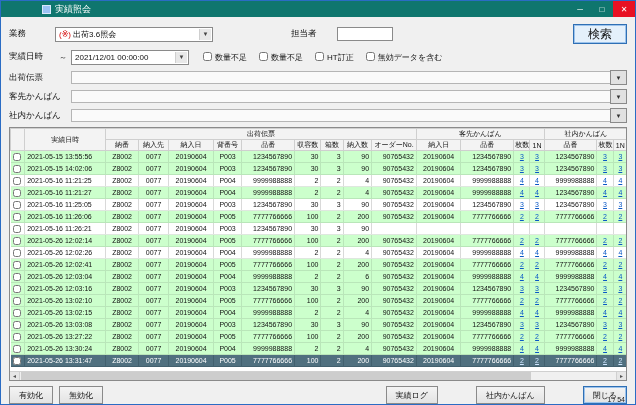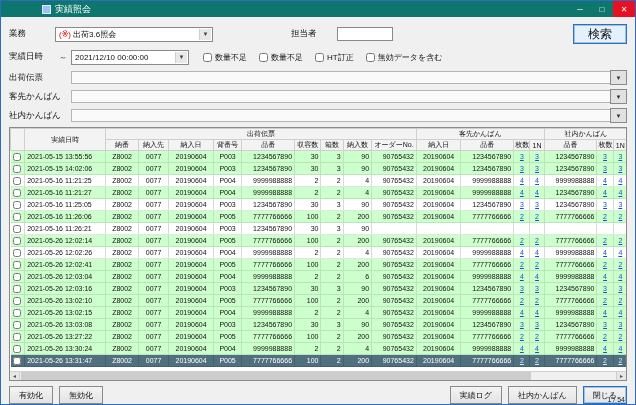--- a/index.html
+++ b/index.html
@@ -31,21 +31,21 @@
   .combo-business { width:158px; }
   .combo-date { width:118px; }
   .req-mark { color:#d40000; margin-right:2px; }
   .tilde { margin:0 4px; font-size:8px; }
   .staff-input { width:56px; height:14px; border:1px solid #8a8a8a; background:#fff; font-size:8px; padding:0 2px; }
   .spacer-staff { width:78px; flex:none; }
   .search-btn { margin-left:auto; width:54px; height:20px; background:#e4f0fb;
                 border:1px solid #2f6fb4; box-shadow:0 0 0 1px #9cc3ec inset;
                 font-size:12px; display:flex; align-items:center; justify-content:center; cursor:pointer; }
   .cbgroup { display:flex; align-items:center; margin-left:14px; gap:12px; }
-  .cb { display:flex; align-items:center; gap:3px; font-size:8px; white-space:nowrap; }
+  .cb { display:flex; align-items:flex-start; gap:3px; font-size:8px; white-space:nowrap; }
   .cb input { width:9px; height:9px; margin:0; }
 
   
   .filter-row { display:flex; align-items:center; margin:4px 8px 0; height:15px; }
   .flabel { width:62px; font-size:8.5px; flex:none; }
   .fbar { flex:1; height:13px; background:#fafafa; border:1px solid #b5b5b5; border-right:none; }
   .fdrop { width:17px; height:15px; background:#e1e1e1; border:1px solid #8a8a8a; font-size:6px;
            display:flex; align-items:center; justify-content:center; color:#333; cursor:pointer; }
 
   
@@ -70,21 +70,21 @@
   .hs-btn { width:10px; background:#e6e6e6; border-right:1px solid #d0d0d0; font-size:5px; line-height:8px;
             text-align:center; color:#555; cursor:pointer; }
   .hs-btn.right { border-right:none; border-left:1px solid #d0d0d0; margin-left:auto; }
   .hs-thumb { width:510px; background:#cdcdcd; margin-left:1px; cursor:pointer; }
 
   
   .footer { display:flex; align-items:center; margin:5px 8px 0; }
   .btn { height:18px; background:linear-gradient(#f4f4f4,#e3e3e3); border:1px solid #8a8a8a;
          font-size:8px; padding:0 9px; margin-right:6px; display:flex; align-items:center;
          justify-content:center; cursor:pointer; white-space:nowrap; }
-  .footer .right { margin-left:auto; display:flex; }
+  .footer .right { margin-left:auto; display:flex;gap:32px; }
   .footer .right .btn { margin-right:0; margin-left:6px; }
   .btn-close { border:1px solid #2f6fb4; box-shadow:0 0 0 1px #9cc3ec inset; }
   .page-indicator { position:absolute; right:10px; bottom:1px; font-size:7px; color:#222; }
 </style>
 </head>
 <body>
 
 <div class="titlebar">
   <span class="app-icon"></span>
   <span class="title-text">実績照会</span>
@@ -103,21 +103,21 @@
     </div>
     <span class="spacer-staff"></span>
     <span class="lbl">担当者</span>
     <input class="staff-input" value="" style="">
     <div class="search-btn">検索</div>
   </div>
   <div class="form-row">
     <span class="lbl">実績日時</span>
     <span class="tilde">～</span>
     <div class="combo combo-date">
-      <span>2021/12/10 00:00:00</span>
+      <span>2021/12/01 00:00:00</span>
       <span class="arrow">▼</span>
     </div>
     <div class="cbgroup">
       <label class="cb">
         <input type="checkbox" style="">
         <span>数量不足</span>
       </label>
       <label class="cb">
         <input type="checkbox" style="">
         <span>数量不足</span>

